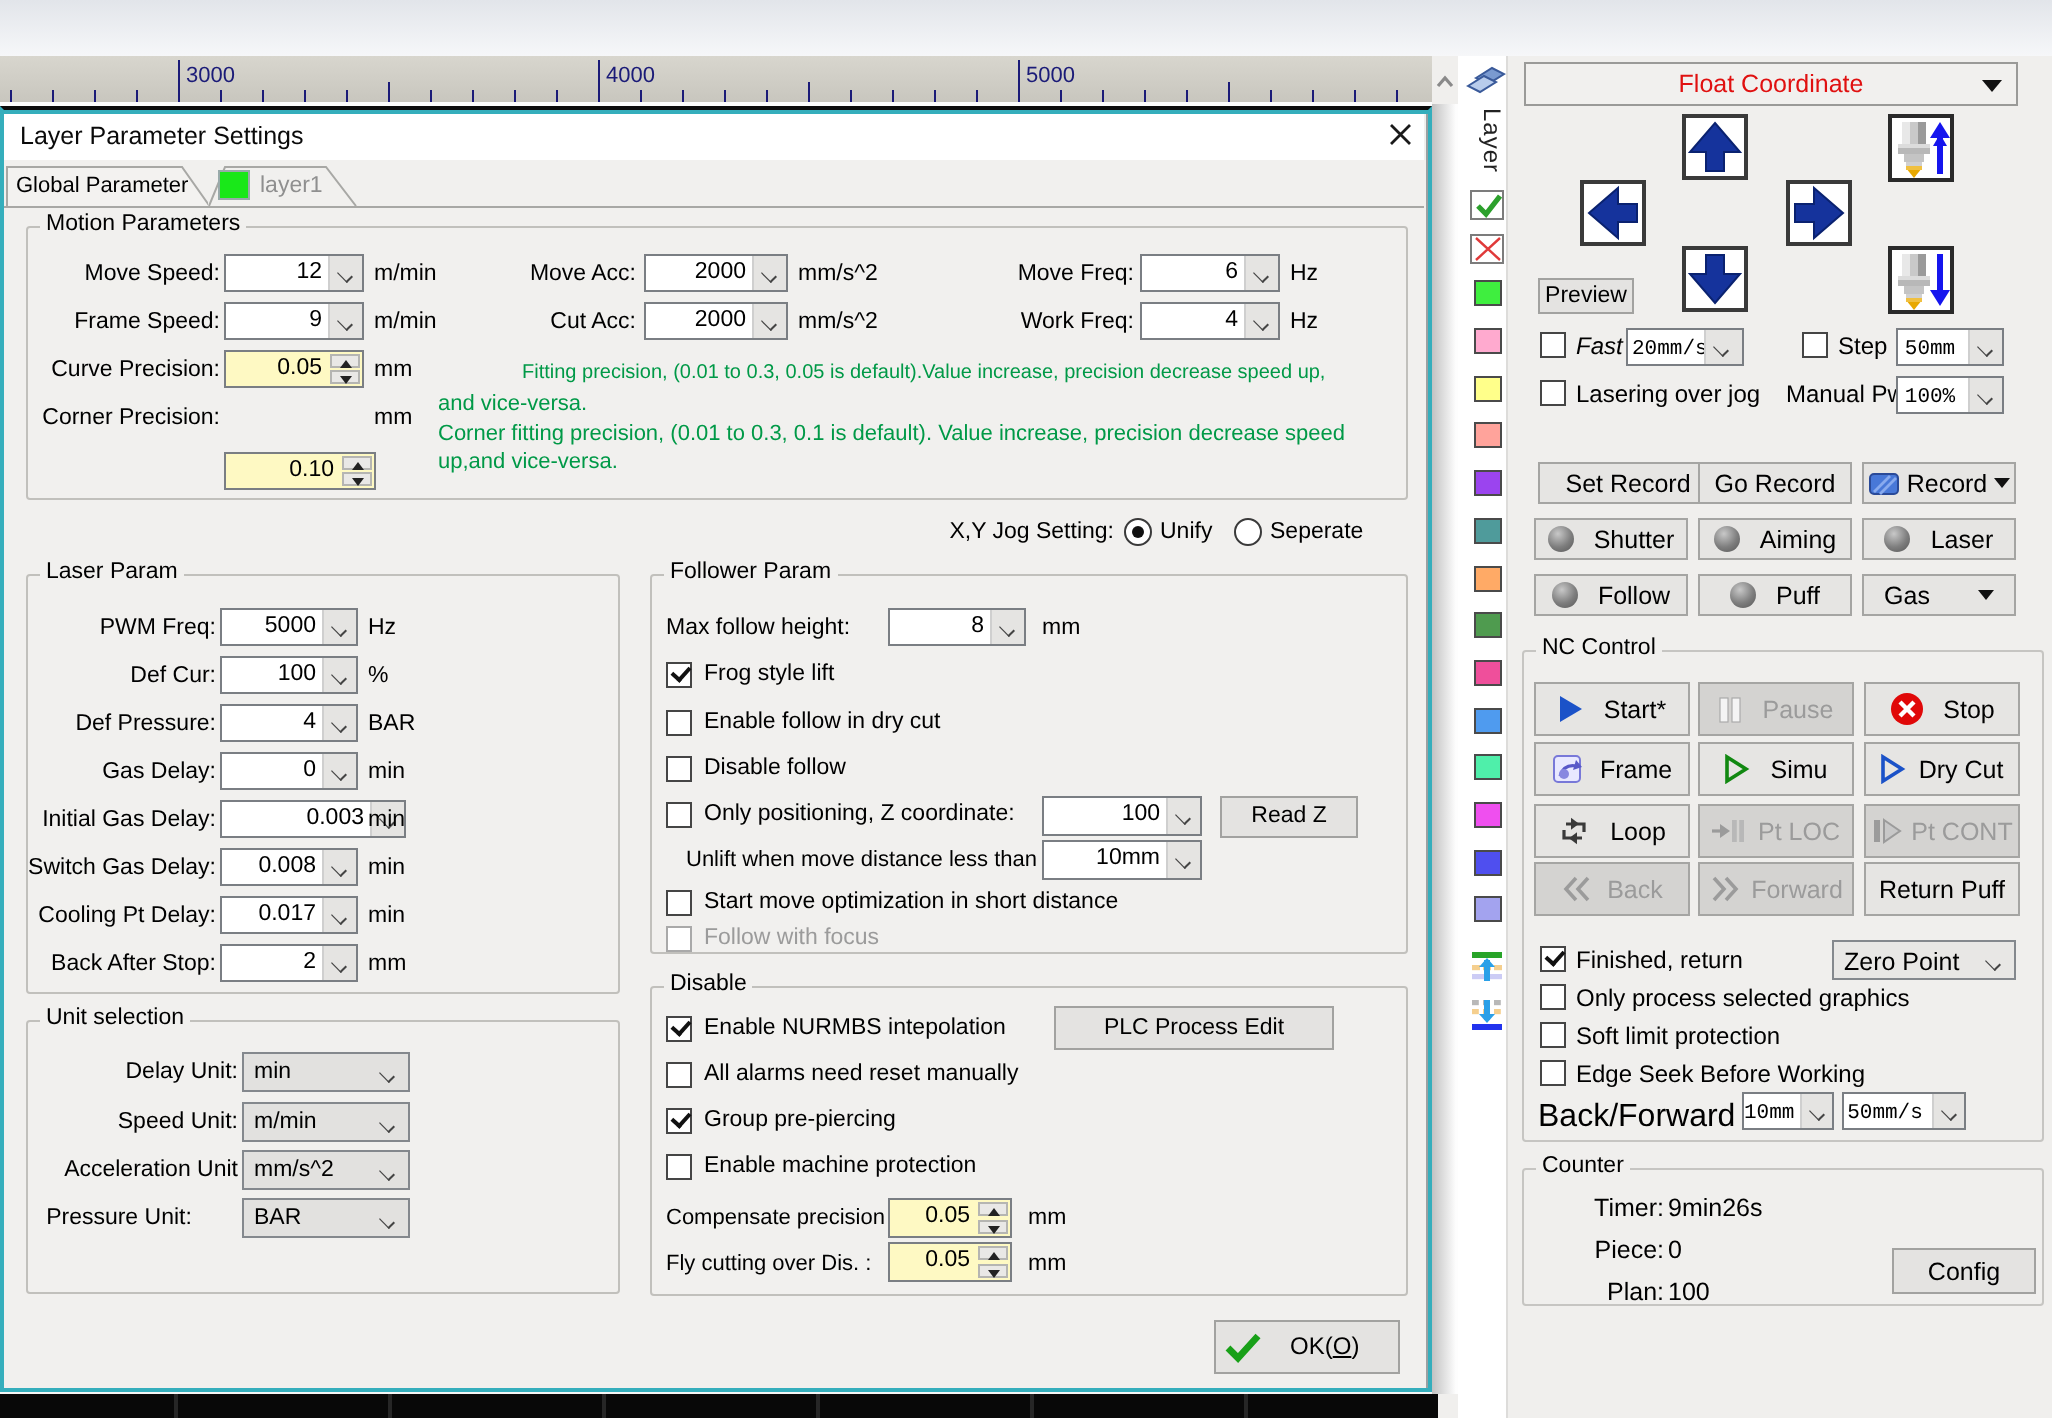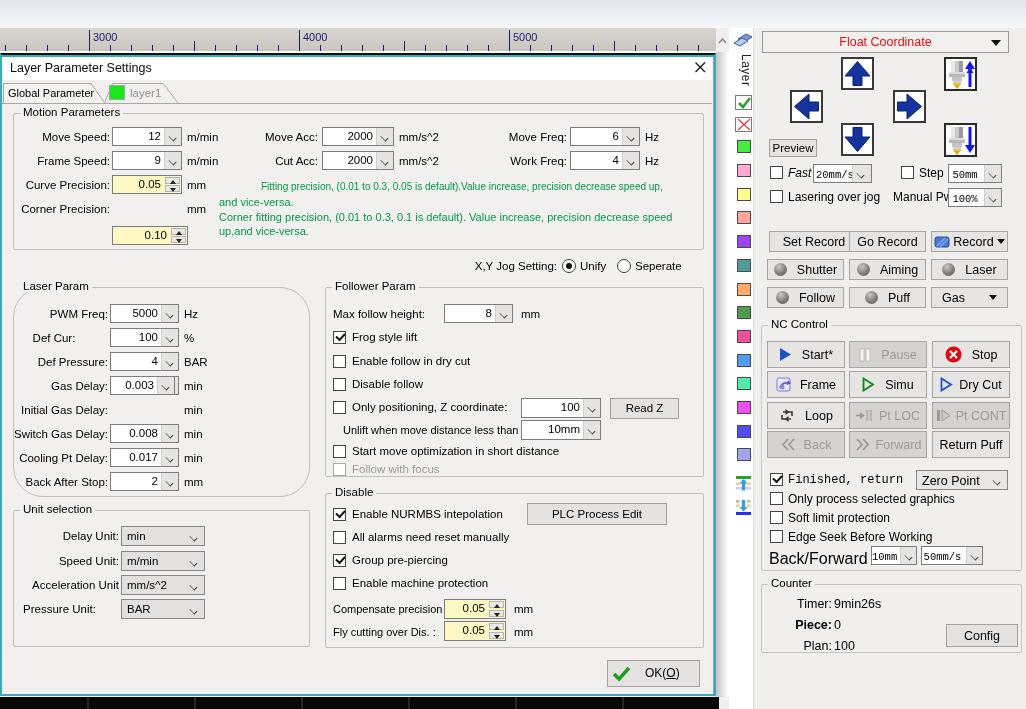--- a/index.html
+++ b/index.html
@@ -192,49 +192,49 @@
 <div class="lbl" style="left:219px;top:210.5px;color:#009947;font-size:11px;">Corner fitting precision, (0.01 to 0.3, 0.1 is default). Value increase, precision decrease speed</div>
 <div class="lbl" style="left:219px;top:225px;color:#009947;font-size:11px;">up,and vice-versa.</div>
 
 <div class="rlbl" style="left:440px;top:260px;width:117px;">X,Y Jog Setting:</div>
 <div class="abs" style="left:562px;top:259px;width:14px;height:14px;border:1px solid #3a3a3a;border-radius:50%;background:#fff;"></div>
 <div class="abs" style="left:566px;top:263px;width:6px;height:6px;border-radius:50%;background:#111;"></div>
 <div class="lbl" style="left:580px;top:260px;">Unify</div>
 <div class="abs" style="left:617px;top:259px;width:14px;height:14px;border:1px solid #3a3a3a;border-radius:50%;background:#fff;"></div>
 <div class="lbl" style="left:635px;top:260px;">Seperate</div>
 
-<div class="grp" style="left:13px;top:287px;width:297px;height:210px;border-radius:30px;">
+<div class="grp" style="left:13px;top:287px;width:297px;height:210px;">
       <span>Laser Param</span>
     </div>
 <div class="rlbl" style="left:0px;top:308px;width:108px;">PWM Freq:</div>
 <div class="combo" style="left:110px;top:304px;width:69px;height:19px;">
       <div class="val">5000</div>
       <div class="arr"></div>
     </div>
 <div class="lbl" style="left:184px;top:308px;">Hz</div>
-<div class="rlbl" style="left:0px;top:332px;width:108px;text-align:center;">Def Cur:</div>
+<div class="rlbl" style="left:0px;top:332px;width:108px;">Def Cur:</div>
 <div class="combo" style="left:110px;top:328px;width:69px;height:19px;">
       <div class="val">100</div>
       <div class="arr"></div>
     </div>
 <div class="lbl" style="left:184px;top:332px;">%</div>
 <div class="rlbl" style="left:0px;top:356px;width:108px;">Def Pressure:</div>
 <div class="combo" style="left:110px;top:352px;width:69px;height:19px;">
       <div class="val">4</div>
       <div class="arr"></div>
     </div>
 <div class="lbl" style="left:184px;top:356px;">BAR</div>
 <div class="rlbl" style="left:0px;top:380px;width:108px;">Gas Delay:</div>
 <div class="combo" style="left:110px;top:376px;width:69px;height:19px;">
       <div class="val">0</div>
       <div class="arr"></div>
     </div>
 <div class="lbl" style="left:184px;top:380px;">min</div>
 <div class="rlbl" style="left:0px;top:404px;width:108px;">Initial Gas Delay:</div>
-<div class="combo" style="left:110px;top:376px;width:65px;height:19px;justify-content:center;">
+<div class="combo" style="left:110px;top:400px;width:93px;height:19px;justify-content:center;">
       <div class="val">0.003</div>
       <div class="arr"></div>
     </div>
 <div class="lbl" style="left:184px;top:404px;">min</div>
 <div class="rlbl" style="left:0px;top:428px;width:108px;">Switch Gas Delay:</div>
 <div class="combo" style="left:110px;top:424px;width:69px;height:19px;">
       <div class="val">0.008</div>
       <div class="arr"></div>
     </div>
 <div class="lbl" style="left:184px;top:428px;">min</div>
@@ -507,21 +507,21 @@
       </svg>Pt CONT</div>
 <div class="rbtn dis" style="left:767px;top:431px;width:78px;height:27px;font-size:12.5px;"><svg width="15" height="13" style="margin-right:8px;">
         <path d="M7 1 L2 6.5 L7 12 M13 1 L8 6.5 L13 12" stroke="#9b9b9b" stroke-width="1.8" fill="none"></path>
       </svg>Back</div>
 <div class="rbtn dis" style="left:849px;top:431px;width:78px;height:27px;font-size:12.5px;"><svg width="15" height="13" style="margin-right:6px;">
         <path d="M2 1 L7 6.5 L2 12 M8 1 L13 6.5 L8 12" stroke="#9b9b9b" stroke-width="1.8" fill="none"></path>
       </svg>Forward</div>
 <div class="rbtn" style="left:932px;top:431px;width:78px;height:27px;font-size:12.5px;">Return Puff</div>
 
 <div class="cb chk" style="left:770px;top:473px;"></div>
-    <div class="abs lbl" style="left:788px;top:473px;font-size:12px;font-family:Liberation Mono, monospace;">Finished, return</div>
+    <div class="abs lbl" style="left:788px;top:473px;font-size:12px;">Finished, return</div>
 <div class="gcombo" style="left:916px;top:470px;width:92px;height:20px;font-size:12.5px;background:#e8e7e5;">Zero Point</div>
 <div class="cb" style="left:770px;top:492px;"></div>
     <div class="abs lbl" style="left:788px;top:492px;font-size:12px;">Only process selected graphics</div>
 <div class="cb" style="left:770px;top:511px;"></div>
     <div class="abs lbl" style="left:788px;top:511px;font-size:12px;">Soft limit protection</div>
 <div class="cb" style="left:770px;top:530px;"></div>
     <div class="abs lbl" style="left:788px;top:530px;font-size:12px;">Edge Seek Before Working</div>
 <div class="abs lbl" style="left:769px;top:550px;font-size:16px;">Back/Forward Dis:</div>
 <div class="combo" style="left:871px;top:546px;width:46px;height:19px;">
       <div class="val mono" style="text-align:center;font-size:10.5px;padding-top:3.5px;">10mm</div>
@@ -530,19 +530,19 @@
 <div class="combo" style="left:921px;top:546px;width:62px;height:19px;">
       <div class="val mono" style="text-align:center;font-size:10.5px;padding-top:3.5px;">50mm/s</div>
       <div class="arr" style="width:16px;"></div>
     </div>
 
 <div class="grp" style="left:761px;top:584px;width:261px;height:69px;border-color:#c6c5c2;">
       <span style="background:#f0efed;">Counter</span>
     </div>
 <div class="abs" style="left:700px;top:597px;width:132px;text-align:right;font-size:12.5px;">Timer:</div>
 <div class="abs" style="left:834px;top:597px;font-size:12.5px;">9min26s</div>
-<div class="abs" style="left:700px;top:618px;width:132px;text-align:right;font-size:12.5px;font-weight:bold;">Piece:</div>
+<div class="abs" style="left:700px;top:618px;width:132px;text-align:right;font-size:12.5px;">Piece:</div>
 <div class="abs" style="left:834px;top:618px;font-size:12.5px;">0</div>
 <div class="abs" style="left:700px;top:639px;width:132px;text-align:right;font-size:12.5px;">Plan:</div>
 <div class="abs" style="left:834px;top:639px;font-size:12.5px;">100</div>
 <div class="btn" style="left:946px;top:624px;width:72px;height:23px;padding-top:4px;font-size:12.5px;">Config</div>
 
 </div>
 
 </body></html>

